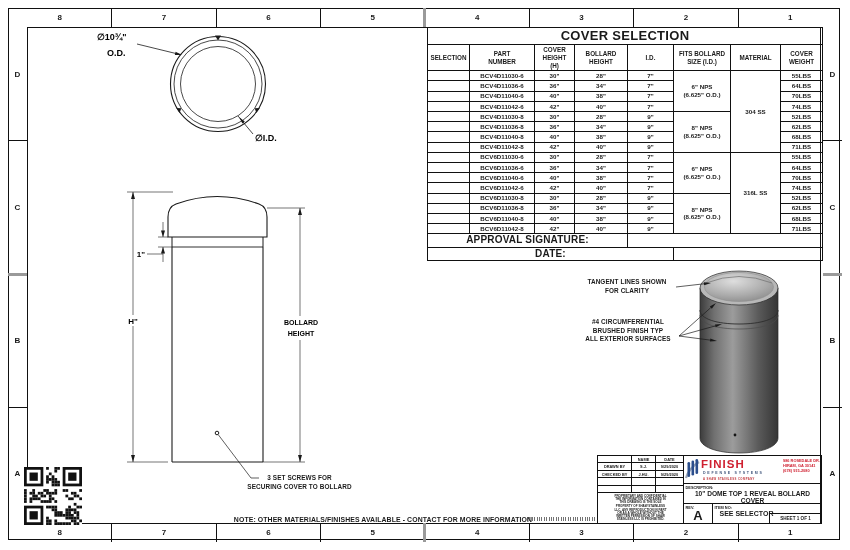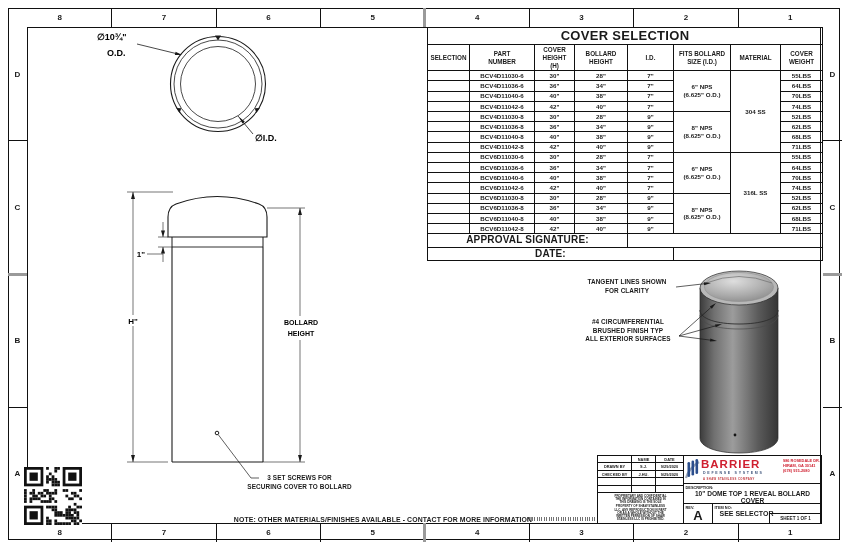--- a/index.html
+++ b/index.html
@@ -565,21 +565,21 @@
       </div>
     </div>
     <div class="tb-right">
       <div class="logo-row">
         <svg width="16" height="24" viewBox="0 0 16 24" style="position:absolute;left:1px;top:2px">
           <path d="M1,20 Q4,10 14,4" fill="none" stroke="#9aa6b8" stroke-width="2.2"></path>
           <rect x="2.5" y="4" width="2.6" height="15" rx="1.3" fill="#2b4e8c"></rect>
           <rect x="6.5" y="2.5" width="2.6" height="15" rx="1.3" fill="#2b4e8c"></rect>
           <rect x="10.5" y="1" width="2.6" height="15" rx="1.3" fill="#2b4e8c"></rect>
         </svg>
-        <div class="brand">BARRIER</div>
+        <div class="brand">FINISH</div>
         <div class="brand-sub">DEFENSE SYSTEMS</div>
         <div class="brand-tag">A SHAW STAINLESS COMPANY</div>
         <div class="addr">
           <div>986 ROSEDALE DR.</div>
           <div>HIRAM, GA 30141</div>
           <div>(678) 915-2080</div>
         </div>
       </div>
       <div class="desc-row">
         <div class="mini-label">DESCRIPTION:</div>

